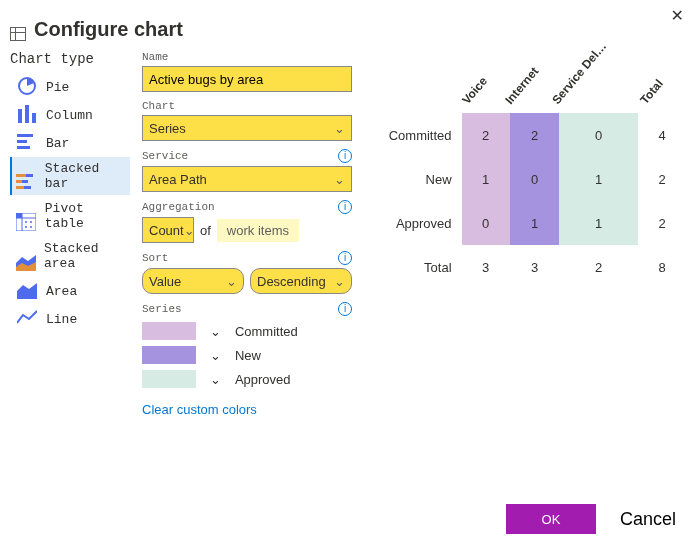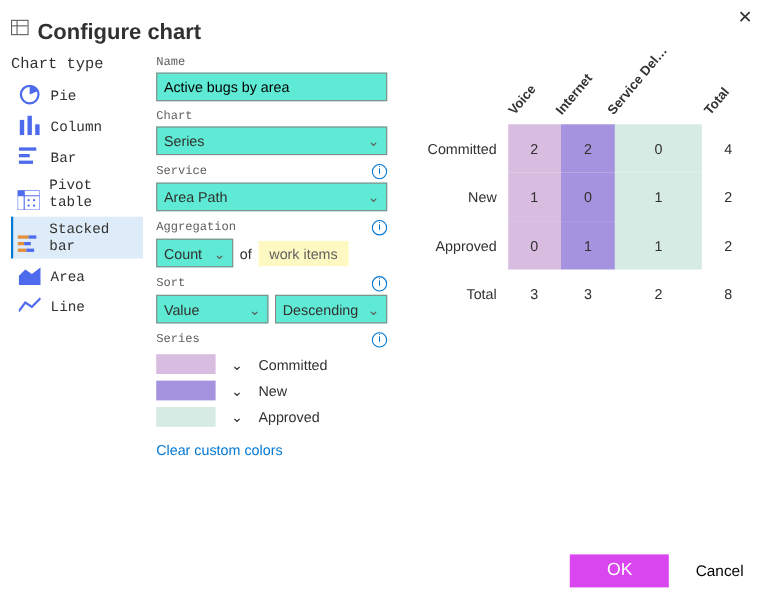--- a/index.html
+++ b/index.html
@@ -16,21 +16,21 @@
   .close-x {
     position: absolute;
     top: 6px;
     right: 12px;
     font-size: 16px;
     cursor: pointer;
     color: #323130;
   }
   .header {
     display: flex;
-    align-items: flex-start;
+    align-items: flex-end;
     gap: 8px;
     padding: 18px 10px 10px 10px;
   }
   .header-icon {
     width: 16px; height: 14px;
     border: 1px solid #605e5c;
     position: relative;
   }
   .header-icon::before, .header-icon::after {
     content: ""; position: absolute; background: #605e5c;
@@ -60,32 +60,32 @@
   .field { margin-bottom: 8px; }
   .field-label-row { display: flex; align-items: center; justify-content: space-between; margin-bottom: 3px; }
   .field-label { font-size: 11px; color: #605e5c; font-family: Liberation Mono, monospace; }
   .info-ic {
     width: 14px; height: 14px; border: 1px solid #0078d4; border-radius: 50%;
     color: #0078d4; font-size: 10px; line-height: 12px; text-align: center;
     cursor: pointer;
   }
   .input, .select {
     width: 100%; height: 26px; border: 1px solid #8a8886; padding: 0 6px;
-    font-family: inherit; font-size: 13px; background: #5eead4;
+    font-family: inherit; font-size: 13px; background: #fde047;
     display: flex; align-items: center; justify-content: space-between;
   }
   .select .chev { color: #605e5c; }
-  .select-sm { width: 70px; }
+  .select-sm { width: 52px; }
   .agg-row { display: flex; align-items: center; gap: 6px; }
   .of-label { color: #323130; }
   .workitems-pill {
     background: #fef9c3; padding: 4px 10px; color: #605e5c;
   }
   .sort-row { display: flex; gap: 6px; }
-  .sort-row .select { flex: 1; }
+  .sort-row .select { flex: 1; border-radius: 10px; }
 
   .series-row { display: flex; align-items: center; gap: 14px; margin: 6px 0; }
   .swatch { width: 54px; height: 18px; }
   .sw-committed { background: #d9bde0; }
   .sw-new       { background: #a693e0; }
   .sw-approved  { background: #d6ebe4; }
   .series-chev { cursor: pointer; }
   .clear-link { color: #0078d4; cursor: pointer; margin-top: 8px; display: inline-block; }
 
   
@@ -104,24 +104,24 @@
   .colhead { height: 46px; vertical-align: bottom; padding-bottom: 6px; }
   td.c-voice    { background: #d9bde0; }
   td.c-internet { background: #a693e0; }
   td.c-service  { background: #d6ebe4; }
 
   
   .footer {
     position: absolute; right: 14px; bottom: 14px; display: flex; gap: 18px; align-items: center;
   }
   .btn-ok {
-    background: #d946ef; color: #fff; border: none; width: 90px; height: 30px;
-    font-size: 16px; cursor: pointer;
-  }
-  .btn-cancel { background: none; border: none; cursor: pointer; font-size: 14px; }
+    background: #a21caf; color: #fff; border: none; width: 90px; height: 30px;
+    font-size: 13px; cursor: pointer;
+  }
+  .btn-cancel { background: none; border: none; cursor: pointer; font-size: 18px; }
 
   svg { display: block; }
 </style>
 </head>
 <body>
 
 <div class="close-x">✕</div>
 
 <div class="header">
   <div class="header-icon"></div>
@@ -156,52 +156,61 @@
 
     <div class="ct-item">
       <span class="ct-ic">
         <svg width="20" height="18" viewBox="0 0 20 18">
             <rect x="0" y="1" width="16" height="3" fill="#4f6bed"></rect>
             <rect x="0" y="7" width="10" height="3" fill="#4f6bed"></rect>
             <rect x="0" y="13" width="13" height="3" fill="#4f6bed"></rect>
           </svg>
       </span>
       <span>Bar</span>
+    </div>
+
+    <div class="ct-item selected">
+      <span class="ct-ic">
+        <svg width="20" height="18" viewBox="0 0 20 18">
+          <rect x="0" y="1" width="10" height="3" fill="#e3903a"></rect>
+            <rect x="10" y="1" width="7" height="3" fill="#4f6bed"></rect>
+          <rect x="0" y="7" width="6" height="3" fill="#e3903a"></rect>
+            <rect x="6" y="7" width="6" height="3" fill="#4f6bed"></rect>
+          <rect x="0" y="13" width="8" height="3" fill="#e3903a"></rect>
+            <rect x="8" y="13" width="7" height="3" fill="#4f6bed"></rect>
+        </svg>
+      </span>
+      <span>Stacked bar</span>
     </div>
 
     <div class="ct-item">
       <span class="ct-ic">
         <svg width="20" height="18" viewBox="0 0 20 18">
             <rect x="0" y="0" width="20" height="18" fill="none" stroke="#4f6bed"></rect>
             <line x1="0" y1="5" x2="20" y2="5" stroke="#4f6bed"></line>
             <line x1="6" y1="0" x2="6" y2="18" stroke="#4f6bed"></line>
             <rect x="0" y="0" width="6" height="5" fill="#4f6bed"></rect>
             <circle cx="10" cy="9" r="1" fill="#4f6bed"></circle>
             <circle cx="15" cy="9" r="1" fill="#4f6bed"></circle>
             <circle cx="10" cy="14" r="1" fill="#4f6bed"></circle>
             <circle cx="15" cy="14" r="1" fill="#4f6bed"></circle>
           </svg>
       </span>
       <span>Pivot table</span>
     </div>
 
-    <div class="ct-item selected">
-      <span class="ct-ic">
-        <svg width="20" height="18" viewBox="0 0 20 18">
-          <rect x="0" y="1" width="10" height="3" fill="#e3903a"></rect>
-            <rect x="10" y="1" width="7" height="3" fill="#4f6bed"></rect>
-          <rect x="0" y="7" width="6" height="3" fill="#e3903a"></rect>
-            <rect x="6" y="7" width="6" height="3" fill="#4f6bed"></rect>
-          <rect x="0" y="13" width="8" height="3" fill="#e3903a"></rect>
-            <rect x="8" y="13" width="7" height="3" fill="#4f6bed"></rect>
-        </svg>
-      </span>
-      <span>Stacked bar</span>
-    </div>
-
+    <div class="ct-item">
+      <span class="ct-ic">
+        <svg width="20" height="18" viewBox="0 0 20 18">
+            <polygon points="0,18 0,10 6,4 12,8 20,2 20,18" fill="#4f6bed"></polygon>
+            <polygon points="0,18 0,14 6,10 12,13 20,9 20,18" fill="#e3903a"></polygon>
+          </svg>
+      </span>
+      <span>Stacked area</span>
+    </div>
 
     <div class="ct-item">
       <span class="ct-ic">
         <svg width="20" height="18" viewBox="0 0 20 18">
             <polygon points="0,18 0,10 6,4 12,8 20,2 20,18" fill="#4f6bed"></polygon>
           </svg>
       </span>
       <span>Area</span>
     </div>
 

